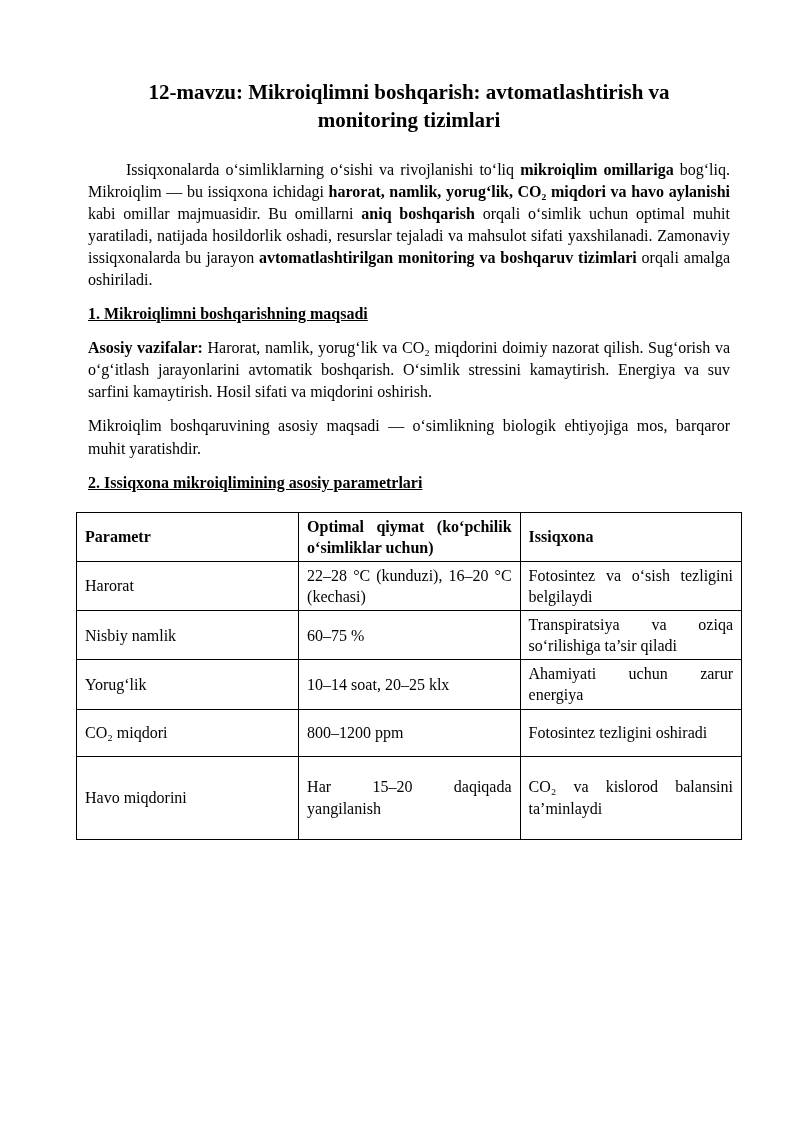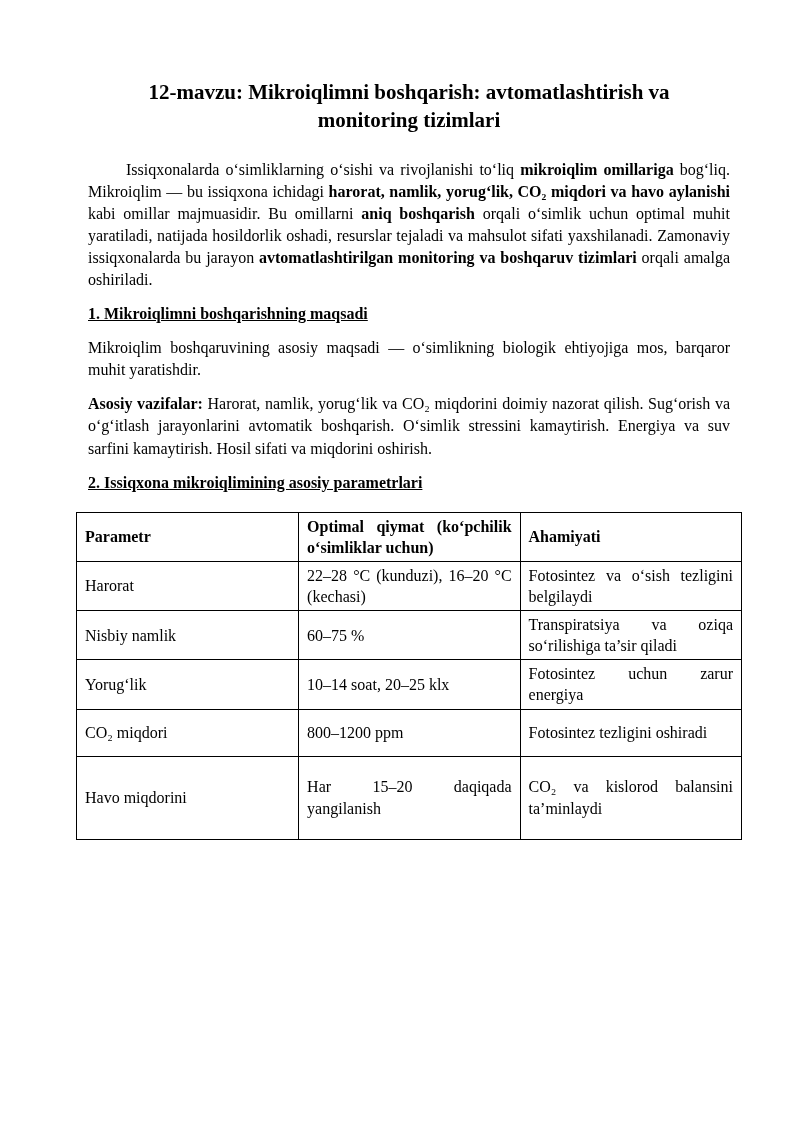--- a/index.html
+++ b/index.html
@@ -68,54 +68,54 @@
 <body>
 
 <div class="page">
 
   <h1 class="doc-title">12-mavzu: Mikroiqlimni boshqarish: avtomatlashtirish va monitoring tizimlari</h1>
 
   <p class="body-par first-indent"><span>Issiqxonalarda o‘simliklarning o‘sishi va rivojlanishi to‘liq </span><b>mikroiqlim omillariga</b><span> bog‘liq. Mikroiqlim — bu issiqxona ichidagi </span><b>harorat, namlik, yorug‘lik, CO₂ miqdori va havo aylanishi</b><span> kabi omillar majmuasidir. Bu omillarni </span><b>aniq boshqarish</b><span> orqali o‘simlik uchun optimal muhit yaratiladi, natijada hosildorlik oshadi, resurslar tejaladi va mahsulot sifati yaxshilanadi. Zamonaviy issiqxonalarda bu jarayon </span><b>avtomatlashtirilgan monitoring va boshqaruv tizimlari</b><span> orqali amalga oshiriladi.</span></p>
 
   <p class="body-par bold-line">1. Mikroiqlimni boshqarishning maqsadi</p>
 
+  <p class="body-par"><b>Asosiy vazifalar:</b><span> Harorat, namlik, yorug‘lik va CO₂ miqdorini doimiy nazorat qilish. Sug‘orish va o‘g‘itlash jarayonlarini avtomatik boshqarish. O‘simlik stressini kamaytirish. Energiya va suv sarfini kamaytirish. Hosil sifati va miqdorini oshirish.</span></p>
+
   <p class="body-par">Mikroiqlim boshqaruvining asosiy maqsadi — o‘simlikning biologik ehtiyojiga mos, barqaror muhit yaratishdir.</p>
-
-  <p class="body-par"><b>Asosiy vazifalar:</b><span> Harorat, namlik, yorug‘lik va CO₂ miqdorini doimiy nazorat qilish. Sug‘orish va o‘g‘itlash jarayonlarini avtomatik boshqarish. O‘simlik stressini kamaytirish. Energiya va suv sarfini kamaytirish. Hosil sifati va miqdorini oshirish.</span></p>
 
   <p class="body-par bold-line">2. Issiqxona mikroiqlimining asosiy parametrlari</p>
 
   <table class="param-table">
     <colgroup>
       <col style="width:33.4%">
       <col style="width:33.3%">
       <col style="width:33.3%">
     </colgroup>
     <thead>
       <tr>
         <th>Parametr</th>
         <th>Optimal qiymat (ko‘pchilik o‘simliklar uchun)</th>
-        <th>Ahamiyati</th>
+        <th>Issiqxona</th>
       </tr>
     </thead>
     <tbody>
         <tr>
           <td>Harorat</td>
           <td>22–28 °C (kunduzi), 16–20 °C (kechasi)</td>
           <td>Fotosintez va o‘sish tezligini belgilaydi</td>
         </tr>
         <tr>
           <td>Nisbiy namlik</td>
           <td>60–75 %</td>
           <td>Transpiratsiya va oziqa so‘rilishiga ta’sir qiladi</td>
         </tr>
         <tr>
           <td>Yorug‘lik</td>
           <td>10–14 soat, 20–25 klx</td>
-          <td>Fotosintez uchun zarur energiya</td>
+          <td>Ahamiyati uchun zarur energiya</td>
         </tr>
         <tr>
           <td>CO₂ miqdori</td>
           <td>800–1200 ppm</td>
           <td>Fotosintez tezligini oshiradi</td>
         </tr>
         <tr>
           <td>Havo miqdorini</td>
           <td>Har 15–20 daqiqada yangilanish</td>
           <td>CO₂ va kislorod balansini ta’minlaydi</td>

